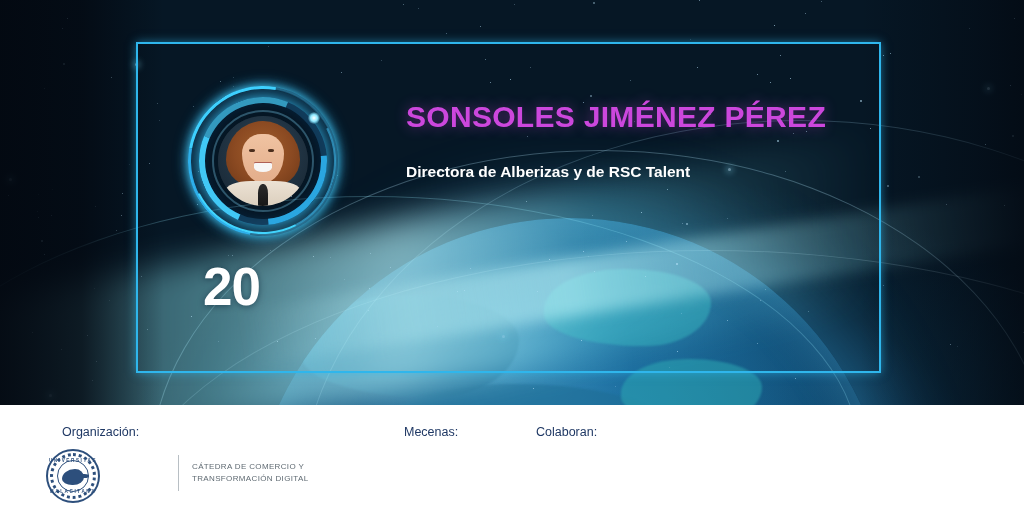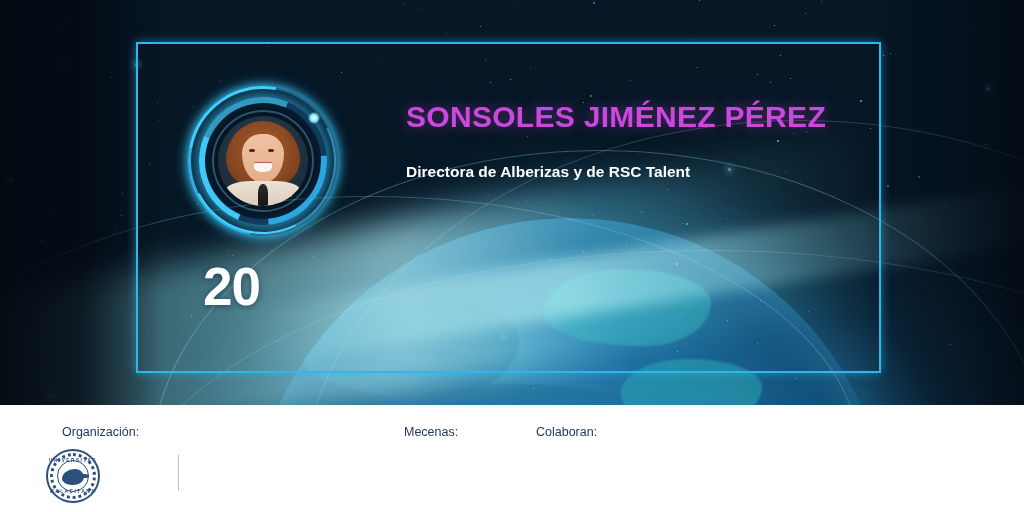--- a/index.html
+++ b/index.html
@@ -509,15 +509,19 @@
     <div class="footer-label lbl-col">Colaboran:</div>
 
     <div class="uma-seal">
       <div class="rope"></div>
       <div class="inner"></div>
       <div class="txt-top">UNIVERSITAS</div>
       <div class="dove"></div>
       <div class="txt-bot">MALACITANA</div>
     </div>
     <div class="uma-divider"></div>
+    <div class="catedra">
+      <div>CÁTEDRA DE COMERCIO Y</div>
+      <div>TRANSFORMACIÓN DIGITAL</div>
+    </div>
 
   </div>
 </div>
 
 </body></html>

